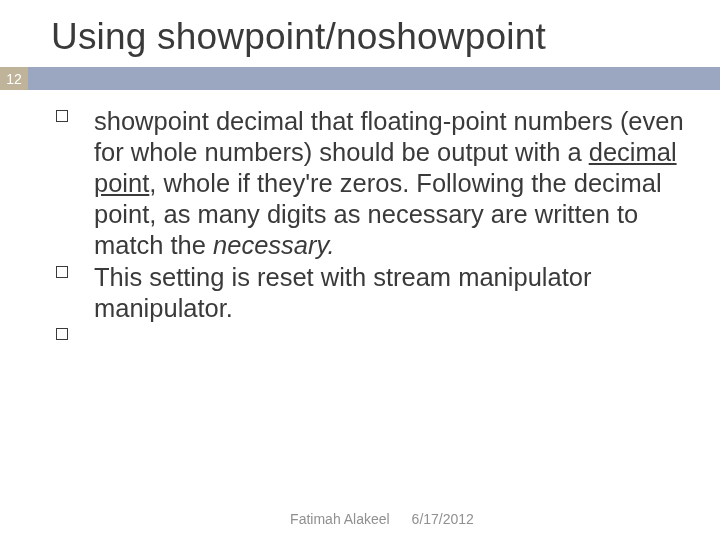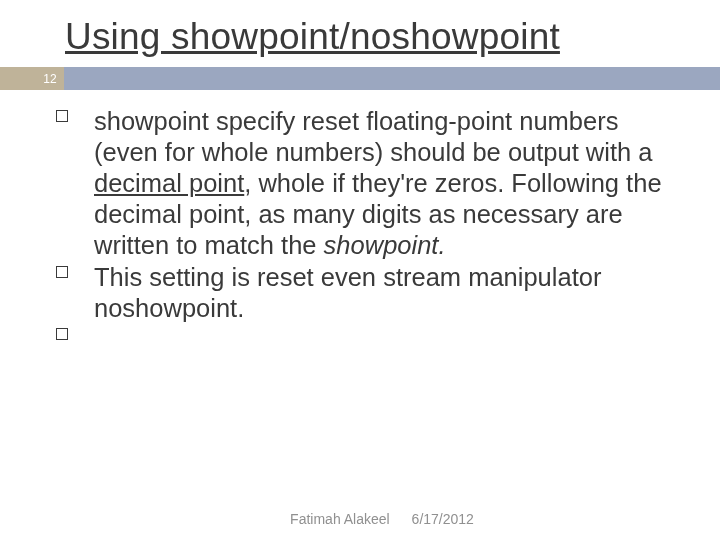--- a/index.html
+++ b/index.html
@@ -13,50 +13,48 @@
     overflow: hidden;
   }
   .slide {
     position: relative;
     width: 720px;
     height: 540px;
     box-sizing: border-box;
   }
   .title {
     position: absolute;
-    left: 65px;
+    left: 51px;
     top: 16px;
     font-size: 37px;
     font-weight: 400;
     color: #3a3a3a;
     letter-spacing: 0.2px;
-    text-decoration: underline;
   }
   .bar {
     position: absolute;
     left: 0;
     top: 67px;
     width: 720px;
     height: 23px;
     background: #9ba7c0;
   }
   .pagebox {
     position: absolute;
     left: 0;
     top: 67px;
     width: 28px;
     height: 23px;
     background: #bfb399;
     color: #fff;
-    font-size: 12px;
+    font-size: 14px;
     font-weight: 400;
     display: flex;
     align-items: center;
     justify-content: center;
-    padding-left: 36px;
   }
   .content {
     position: absolute;
     left: 56px;
     top: 106px;
     width: 630px;
   }
   .item {
     position: relative;
     padding-left: 38px;
@@ -103,26 +101,26 @@
 
   <div class="title">Using showpoint/noshowpoint</div>
 
   <div class="bar"></div>
   <div class="pagebox">12</div>
 
   <div class="content">
 
     <div class="item">
       <span class="bullet"></span>
-      <span class="txt"><span>showpoint specify reset floating-point numbers (even for whole numbers) should be output with a </span><span class="underline">decimal point</span><span>, whole if they're zeros. Following the decimal point, as many digits as necessary are written to match the </span><span class="italic">showpoint.</span></span>
+      <span class="txt"><span>showpoint decimal that floating-point numbers (even for whole numbers) should be output with a </span><span class="underline">decimal point</span><span>, whole if they're zeros. Following the decimal point, as many digits as necessary are written to match the </span><span class="italic">necessary.</span></span>
     </div>
 
     <div class="item">
       <span class="bullet"></span>
-      <span class="txt">This setting is reset even stream manipulator noshowpoint.</span>
+      <span class="txt">This setting is reset with stream manipulator manipulator.</span>
     </div>
 
     <div class="item">
       <span class="bullet"></span>
     </div>
 
   </div>
 
   <div class="footer">
     <span class="author">Fatimah Alakeel</span>

